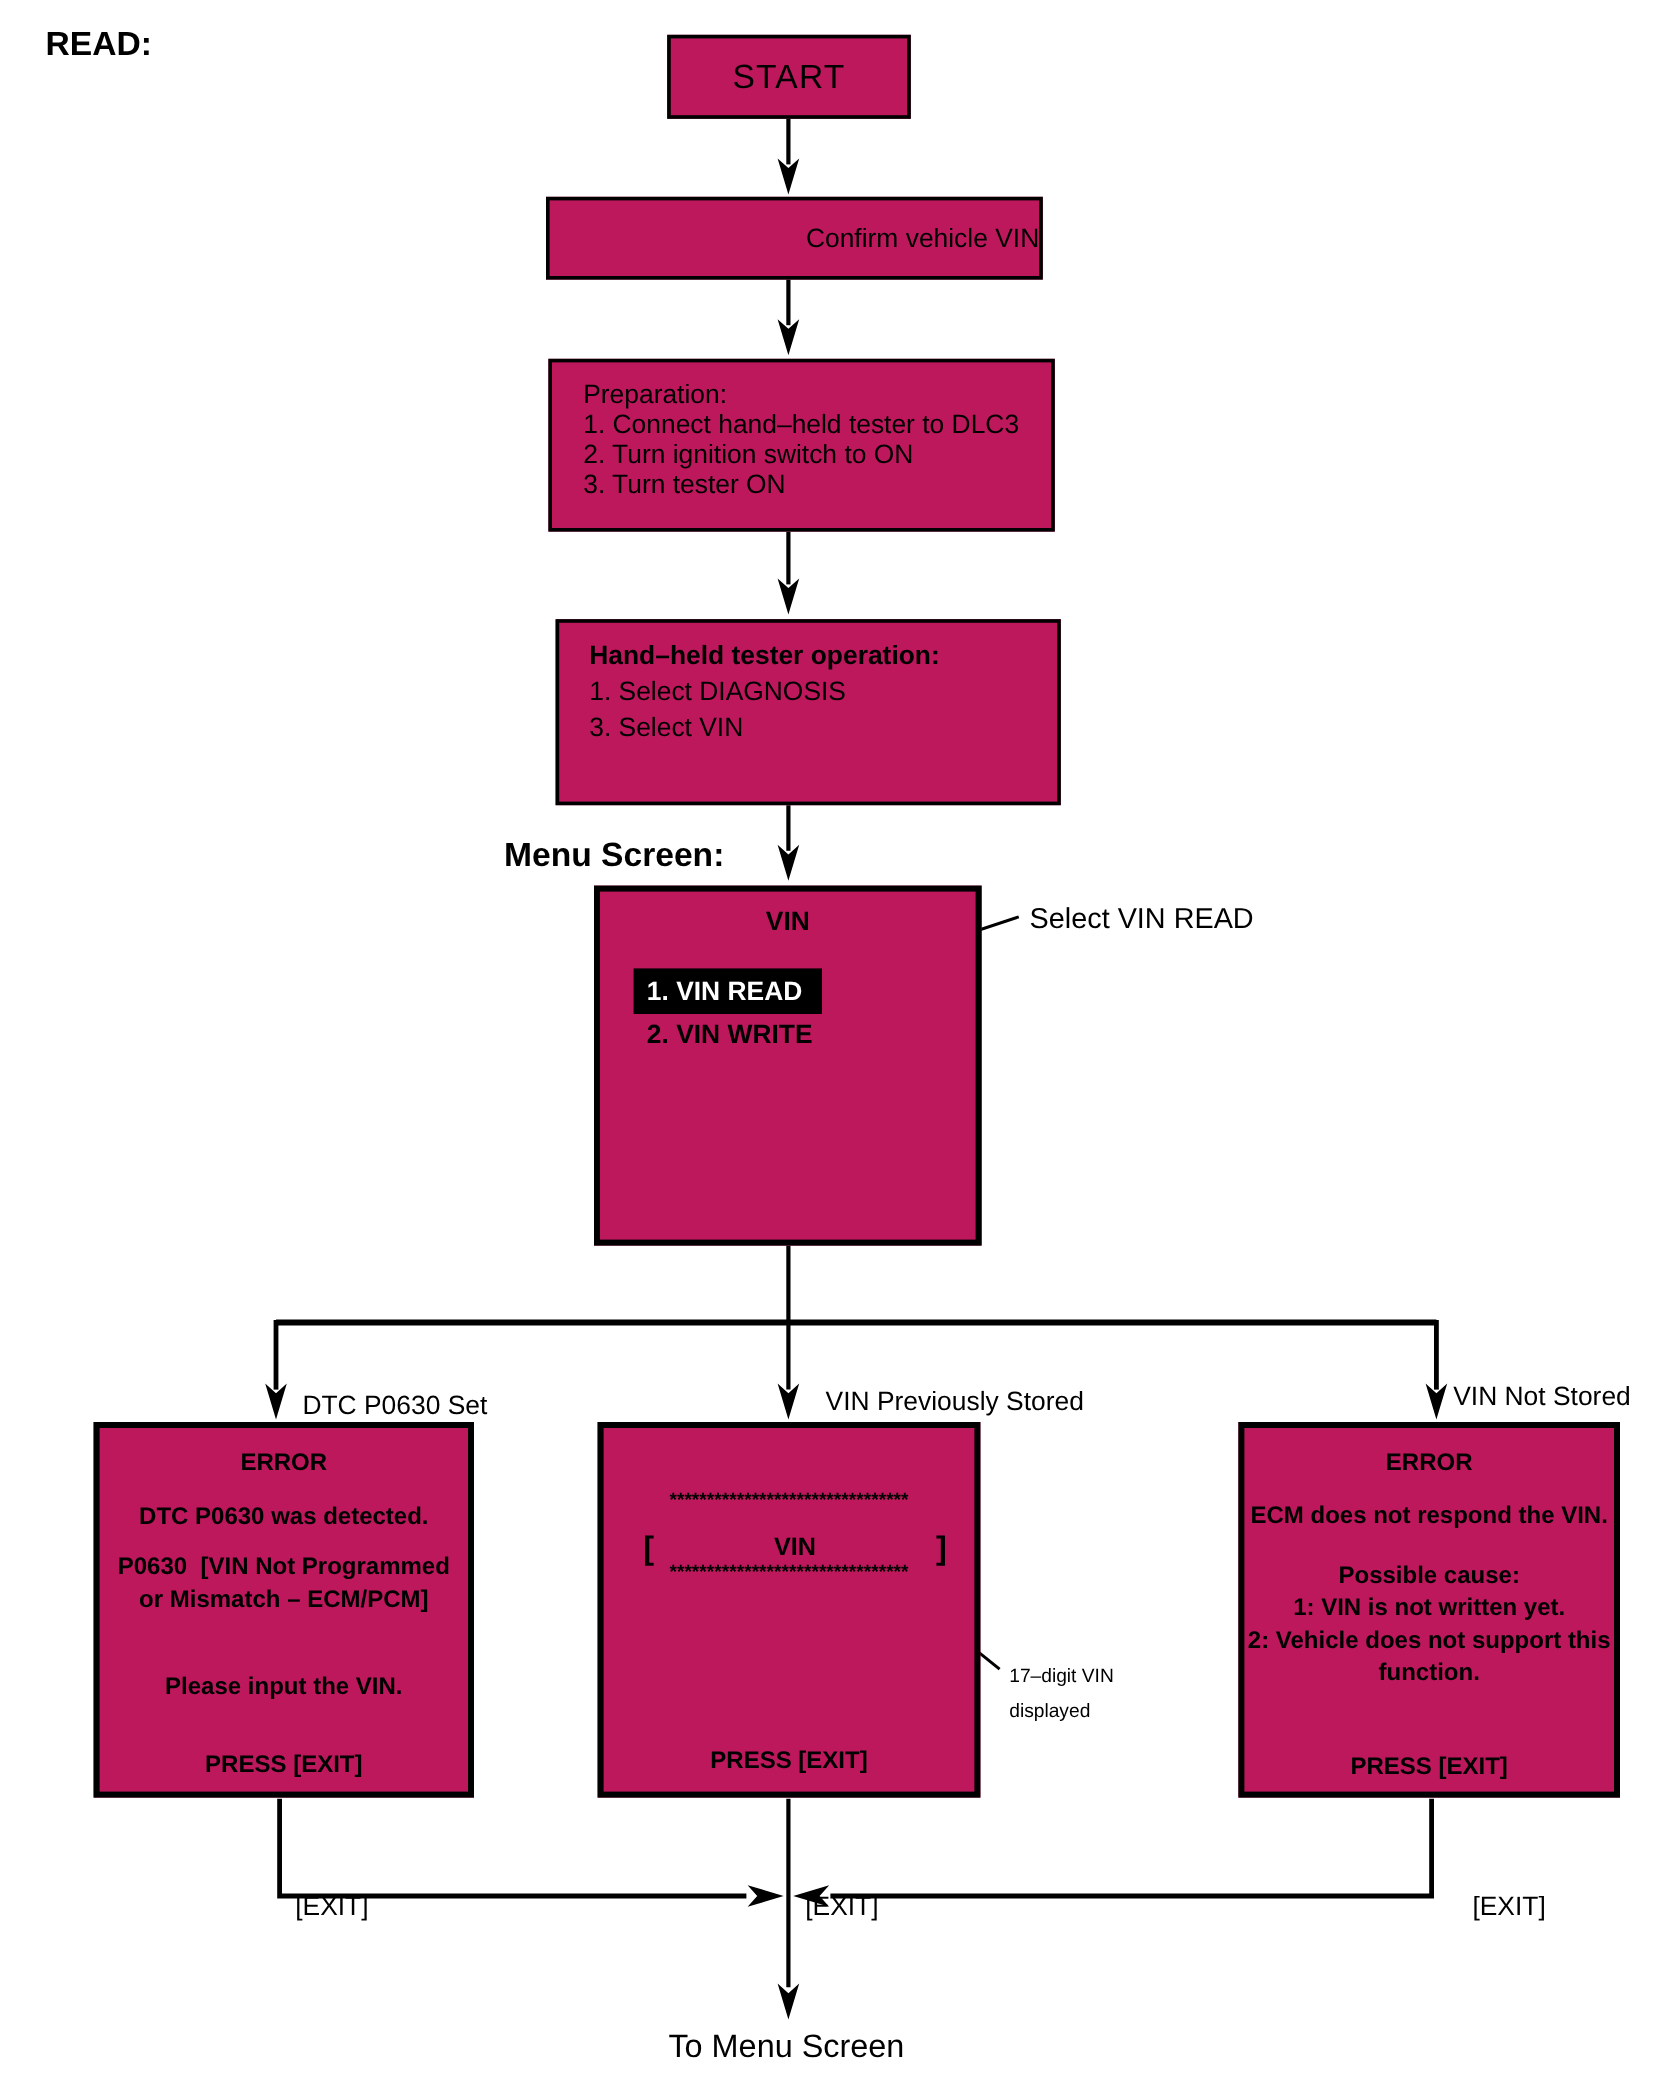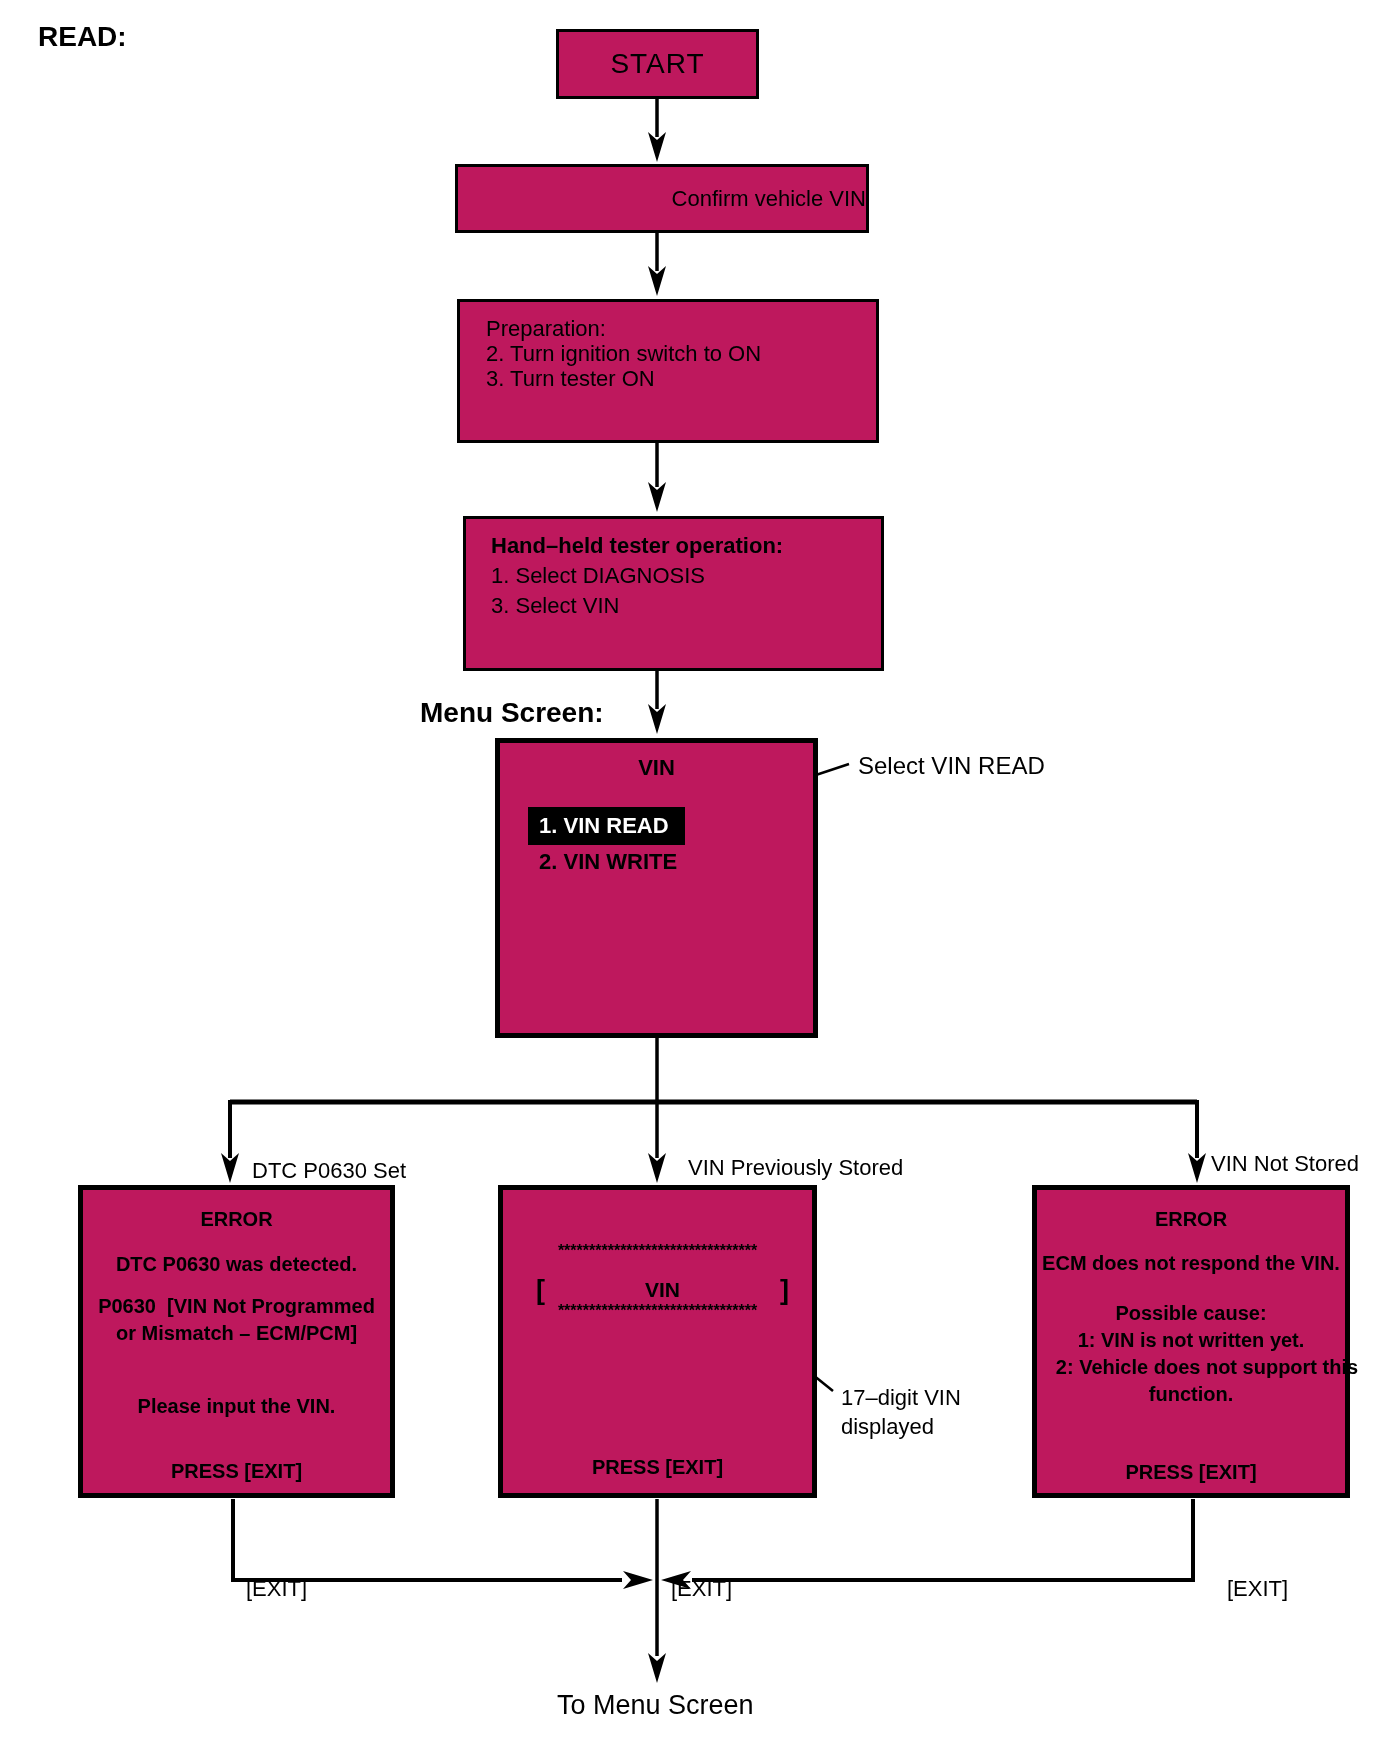--- a/index.html
+++ b/index.html
@@ -72,20 +72,21 @@
   <div class="box center-flex" style="left:556px;top:29px;width:203px;height:70px;">
     <span style="font-size:28px;letter-spacing:1px;">START</span>
   </div>
 
   <div class="box center-flex" style="left:455px;top:164px;width:414px;height:69px;justify-content:flex-end;">
     <span class="plain22">Confirm vehicle VIN</span>
   </div>
 
   <div class="box list-box" style="left:457px;top:299px;width:422px;height:144px;padding:14px 0 0 26px;line-height:25px;">
     <div class="line">Preparation:</div>
+    <div class="line">1. Connect hand–held tester to DLC3</div>
     <div class="line">2. Turn ignition switch to ON</div>
     <div class="line">3. Turn tester ON</div>
   </div>
 
   <div class="box list-box" style="left:463px;top:516px;width:421px;height:155px;padding:12px 0 0 25px;line-height:30px;">
     <div class="line" style="font-weight:bold;">Hand–held tester operation:</div>
     <div class="line">1. Select DIAGNOSIS</div>
     <div class="line">3. Select VIN</div>
   </div>
 
@@ -116,31 +117,31 @@
   <div class="box box-thick" style="left:498px;top:1185px;width:319px;height:313px;">
     <div class="screen-line ast-row" style="top:52px;">********************************</div>
     <div class="bracket-row" style="left:33px;right:23px;top:84px;height:32px;">
       <span class="br">[</span>
       <span class="vin">VIN</span>
       <span class="br">]</span>
     </div>
     <div class="screen-line ast-row" style="top:112px;">********************************</div>
     <div class="screen-line" style="top:266px;">PRESS [EXIT]</div>
   </div>
-  <div class="abs" style="left:841px;top:1383px;font-size:22px;line-height:29px;">
+  <div class="abs" style="left:841px;top:1383px;font-size:16px;line-height:29px;">
     <div>17–digit VIN</div>
     <div>displayed</div>
   </div>
 
   <div class="box box-thick" style="left:1032px;top:1185px;width:318px;height:313px;">
     <div class="screen-line" style="top:18px;">ERROR</div>
     <div class="screen-line" style="top:62px;">ECM does not respond the VIN.</div>
     <div class="screen-line" style="top:112px;">Possible cause:</div>
     <div class="screen-line" style="top:139px;">1: VIN is not written yet.</div>
-    <div class="screen-line" style="top:166px;margin-left:16px;">2: Vehicle does not support this</div>
+    <div class="screen-line" style="top:166px;">2: Vehicle does not support this</div>
     <div class="screen-line" style="top:193px;">function.</div>
     <div class="screen-line" style="top:271px;">PRESS [EXIT]</div>
   </div>
 
   <div class="abs exit-label" style="left:246px;top:1536px;">[EXIT]</div>
   <div class="abs exit-label" style="left:671px;top:1536px;">[EXIT]</div>
   <div class="abs exit-label" style="left:1227px;top:1536px;">[EXIT]</div>
 
 </div>
 

